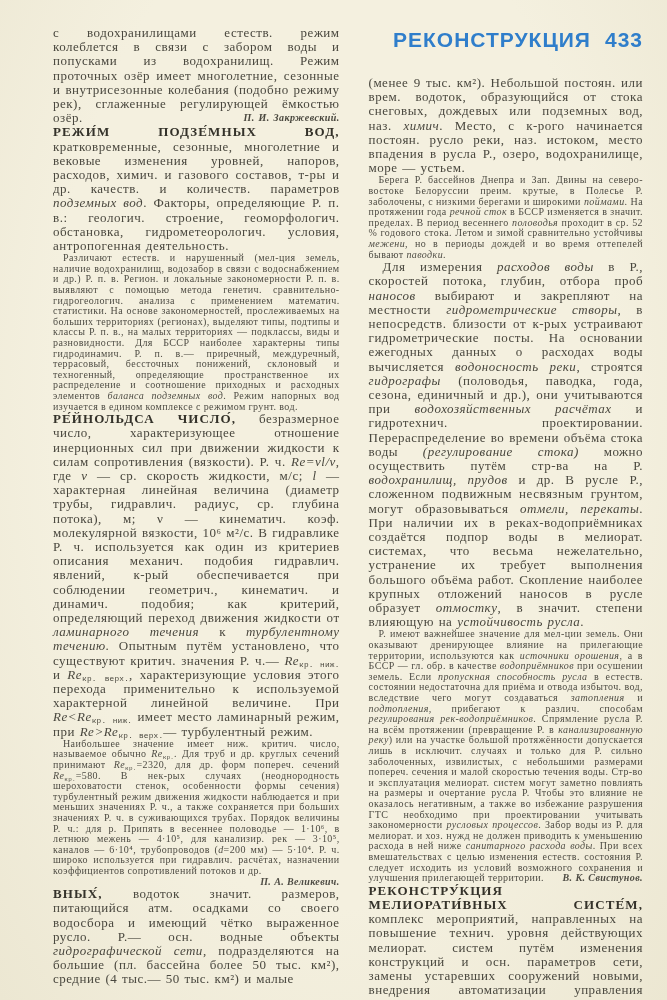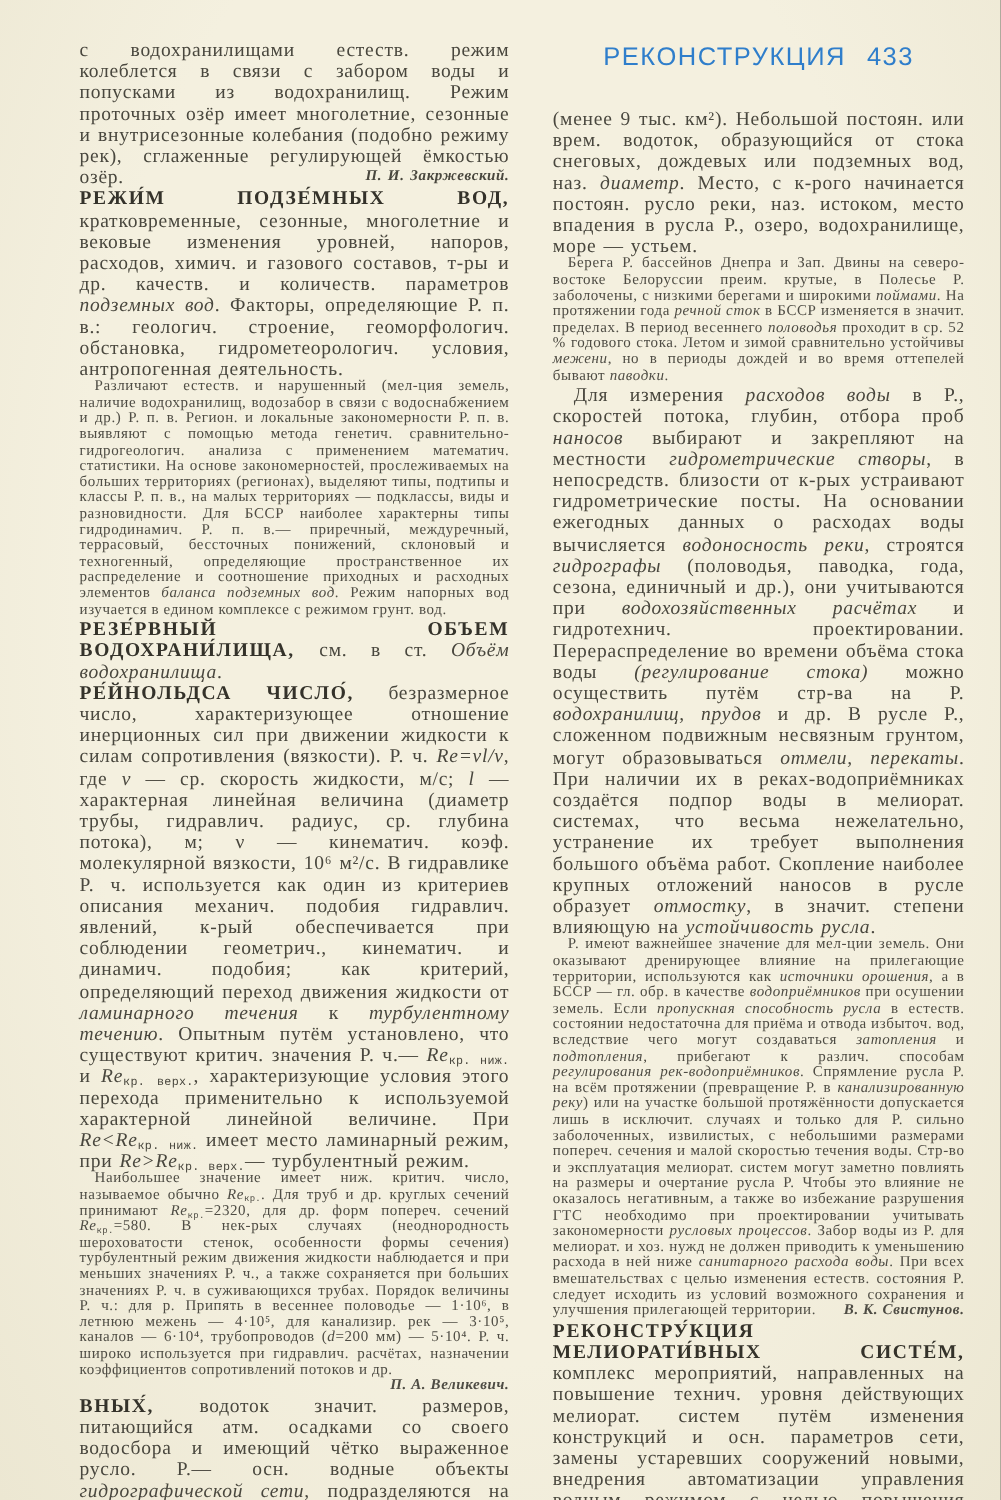--- a/index.html
+++ b/index.html
@@ -15,24 +15,24 @@
   }
   .cols{
     display:flex;
     gap:9px;
     padding:26px 24px 0 33px;
   }
   .col{box-sizing:border-box;margin-left:20px;}
   .col-left{width:307px;}
   .col-right{width:294px;}
   .running-head{
-    text-align:center;
+    text-align:right;
     font-family:"Liberation Sans","DejaVu Sans",sans-serif;
-    font-weight:normal;
-    font-size:17px;
+    font-weight:bold;
+    font-size:21px;
     letter-spacing:1px;
     color:#2f7ecb;
     margin:2px 0 24px 0;
     white-space:nowrap;
   }
   .running-head .pageno{margin-left:14px;}
   p{margin:0;text-align:justify;}
   p::after{content:"";display:block;clear:both;height:0;}
   .b-cont,.b-para,.b-entry{
     font-size:13px;
@@ -72,31 +72,30 @@
 </style>
 </head>
 <body>
 
 <div class="page">
   <div class="cols">
     <div class="col col-left">
         <p class="b-cont"><span>с водохранилищами естеств. режим колеблется в связи с забором воды и попусками из водохранилищ. Режим проточных озёр имеет многолетние, сезонные и внутрисезонные колебания (подобно режиму рек), сглаженные регулирующей ёмкостью озёр.</span><span class="s-author">П. И. Закржевский.</span></p>
         <p class="b-entry"><span class="s-b">РЕЖИ́М ПОДЗЕ́МНЫХ ВОД, </span><span>кратковременные, сезонные, многолетние и вековые изменения уровней, напоров, расходов, химич. и газового составов, т-ры и др. качеств. и количеств. параметров </span><span class="s-i">подземных вод</span><span>. Факторы, определяющие Р. п. в.: геологич. строение, геоморфологич. обстановка, гидрометеорологич. условия, антропогенная деятельность.</span></p>
         <p class="b-petit"><span>Различают естеств. и нарушенный (мел-ция земель, наличие водохранилищ, водозабор в связи с водоснабжением и др.) Р. п. в. Регион. и локальные закономерности Р. п. в. выявляют с помощью метода генетич. сравнительно-гидрогеологич. анализа с применением математич. статистики. На основе закономерностей, прослеживаемых на больших территориях (регионах), выделяют типы, подтипы и классы Р. п. в., на малых территориях — подклассы, виды и разновидности. Для БССР наиболее характерны типы гидродинамич. Р. п. в.— приречный, междуречный, террасовый, бессточных понижений, склоновый и техногенный, определяющие пространственное их распределение и соотношение приходных и расходных элементов </span><span class="s-i">баланса подземных вод</span><span>. Режим напорных вод изучается в едином комплексе с режимом грунт. вод.</span></p>
-        <p class="b-entry"><span class="s-b">РЕЗЕ́РВНЫЙ ОБЪЕМ ВОДОХРАНИ́ЛИЩА, </span><span>см. в ст. </span><span class="s-i">Объём водохранилища</span><span>.</span></p>
         <p class="b-entry"><span class="s-b">РЕ́ЙНОЛЬДСА ЧИСЛО́, </span><span>безразмерное число, характеризующее отношение инерционных сил при движении жидкости к силам сопротивления (вязкости). Р. ч. </span><span class="s-i">Re=vl/ν</span><span>, где </span><span class="s-i">v</span><span> — ср. скорость жидкости, м/с; </span><span class="s-i">l</span><span> — характерная линейная величина (диаметр трубы, гидравлич. радиус, ср. глубина потока), м; ν — кинематич. коэф. молекулярной вязкости, 10⁶ м²/с. В гидравлике Р. ч. используется как один из критериев описания механич. подобия гидравлич. явлений, к-рый обеспечивается при соблюдении геометрич., кинематич. и динамич. подобия; как критерий, определяющий переход движения жидкости от </span><span class="s-i">ламинарного течения</span><span> к </span><span class="s-i">турбулентному течению</span><span>. Опытным путём установлено, что существуют критич. значения Р. ч.— </span><span class="s-i">Re</span><span class="s-sub">кр. ниж.</span><span> и </span><span class="s-i">Re</span><span class="s-sub">кр. верх.</span><span>, характеризующие условия этого перехода применительно к используемой характерной линейной величине. При </span><span class="s-i">Re&lt;Re</span><span class="s-sub">кр. ниж.</span><span> имеет место ламинарный режим, при </span><span class="s-i">Re&gt;Re</span><span class="s-sub">кр. верх.</span><span>— турбулентный режим.</span></p>
         <p class="b-petit"><span>Наибольшее значение имеет ниж. критич. число, называемое обычно </span><span class="s-i">Re</span><span class="s-sub">кр.</span><span>. Для труб и др. круглых сечений принимают </span><span class="s-i">Re</span><span class="s-sub">кр.</span><span>=2320, для др. форм попереч. сечений </span><span class="s-i">Re</span><span class="s-sub">кр.</span><span>=580. В нек-рых случаях (неоднородность шероховатости стенок, особенности формы сечения) турбулентный режим движения жидкости наблюдается и при меньших значениях Р. ч., а также сохраняется при больших значениях Р. ч. в суживающихся трубах. Порядок величины Р. ч.: для р. Припять в весеннее половодье — 1·10⁶, в летнюю межень — 4·10⁵, для канализир. рек — 3·10⁵, каналов — 6·10⁴, трубопроводов (</span><span class="s-i">d</span><span>=200 мм) — 5·10⁴. Р. ч. широко используется при гидравлич. расчётах, назначении коэффициентов сопротивлений потоков и др.</span><span class="s-author">П. А. Великевич.</span></p>
         <p class="b-entry"><span class="s-b">ВНЫХ́, </span><span>водоток значит. размеров, питающийся атм. осадками со своего водосбора и имеющий чётко выраженное русло. Р.— осн. водные объекты </span><span class="s-i">гидрографической сети</span><span>, подразделяются на большие (пл. бассейна более 50 тыс. км²), средние (4 тыс.— 50 тыс. км²) и малые</span></p>
       </div>
     <div class="col col-right">
       <div class="running-head">
         <span>РЕКОНСТРУКЦИЯ</span><span class="pageno">433</span>
       </div>
       <div>
-          <p class="b-cont"><span>(менее 9 тыс. км²). Небольшой постоян. или врем. водоток, образующийся от стока снеговых, дождевых или подземных вод, наз. </span><span class="s-i">диаметр</span><span>. Место, с к-рого начинается постоян. русло реки, наз. истоком, место впадения в русла Р., озеро, водохранилище, море — устьем.</span></p>
+          <p class="b-cont"><span>(менее 9 тыс. км²). Небольшой постоян. или врем. водоток, образующийся от стока снеговых, дождевых или подземных вод, наз. </span><span class="s-i">химич</span><span>. Место, с к-рого начинается постоян. русло реки, наз. истоком, место впадения в русла Р., озеро, водохранилище, море — устьем.</span></p>
           <p class="b-petit"><span>Берега Р. бассейнов Днепра и Зап. Двины на северо-востоке Белоруссии преим. крутые, в Полесье Р. заболочены, с низкими берегами и широкими </span><span class="s-i">поймами</span><span>. На протяжении года </span><span class="s-i">речной сток</span><span> в БССР изменяется в значит. пределах. В период весеннего </span><span class="s-i">половодья</span><span> проходит в ср. 52 % годового стока. Летом и зимой сравнительно устойчивы </span><span class="s-i">межени</span><span>, но в периоды дождей и во время оттепелей бывают </span><span class="s-i">паводки</span><span>.</span></p>
           <p class="b-para"><span>Для измерения </span><span class="s-i">расходов воды</span><span> в Р., скоростей потока, глубин, отбора проб </span><span class="s-i">наносов</span><span> выбирают и закрепляют на местности </span><span class="s-i">гидрометрические створы</span><span>, в непосредств. близости от к-рых устраивают гидрометрические посты. На основании ежегодных данных о расходах воды вычисляется </span><span class="s-i">водоносность реки</span><span>, строятся </span><span class="s-i">гидрографы</span><span> (половодья, паводка, года, сезона, единичный и др.), они учитываются при </span><span class="s-i">водохозяйственных расчётах</span><span> и гидротехнич. проектировании. Перераспределение во времени объёма стока воды </span><span class="s-i">(регулирование стока)</span><span> можно осуществить путём стр-ва на Р. </span><span class="s-i">водохранилищ, прудов</span><span> и др. В русле Р., сложенном подвижным несвязным грунтом, могут образовываться </span><span class="s-i">отмели, перекаты</span><span>. При наличии их в реках-водоприёмниках создаётся подпор воды в мелиорат. системах, что весьма нежелательно, устранение их требует выполнения большого объёма работ. Скопление наиболее крупных отложений наносов в русле образует </span><span class="s-i">отмостку</span><span>, в значит. степени влияющую на </span><span class="s-i">устойчивость русла</span><span>.</span></p>
           <p class="b-petit"><span>Р. имеют важнейшее значение для мел-ции земель. Они оказывают дренирующее влияние на прилегающие территории, используются как </span><span class="s-i">источники орошения</span><span>, а в БССР — гл. обр. в качестве </span><span class="s-i">водоприёмников</span><span> при осушении земель. Если </span><span class="s-i">пропускная способность русла</span><span> в естеств. состоянии недостаточна для приёма и отвода избыточ. вод, вследствие чего могут создаваться </span><span class="s-i">затопления</span><span> и </span><span class="s-i">подтопления</span><span>, прибегают к различ. способам </span><span class="s-i">регулирования рек-водоприёмников</span><span>. Спрямление русла Р. на всём протяжении (превращение Р. в </span><span class="s-i">канализированную реку</span><span>) или на участке большой протяжённости допускается лишь в исключит. случаях и только для Р. сильно заболоченных, извилистых, с небольшими размерами попереч. сечения и малой скоростью течения воды. Стр-во и эксплуатация мелиорат. систем могут заметно повлиять на размеры и очертание русла Р. Чтобы это влияние не оказалось негативным, а также во избежание разрушения ГТС необходимо при проектировании учитывать закономерности </span><span class="s-i">русловых процессов</span><span>. Забор воды из Р. для мелиорат. и хоз. нужд не должен приводить к уменьшению расхода в ней ниже </span><span class="s-i">санитарного расхода воды</span><span>. При всех вмешательствах с целью изменения естеств. состояния Р. следует исходить из условий возможного сохранения и улучшения прилегающей территории.</span><span class="s-author">В. К. Свистунов.</span></p>
           <p class="b-entry"><span class="s-b">РЕКОНСТРУ́КЦИЯ МЕЛИОРАТИ́ВНЫХ СИСТЕ́М, </span><span>комплекс мероприятий, направленных на повышение технич. уровня действующих мелиорат. систем путём изменения конструкций и осн. параметров сети, замены устаревших сооружений новыми, внедрения автоматизации управления водным режимом с целью повышения продуктивности мелиорир. земель на</span></p>
         </div>
     </div>
   </div>
 </div>
 
 </body></html>

